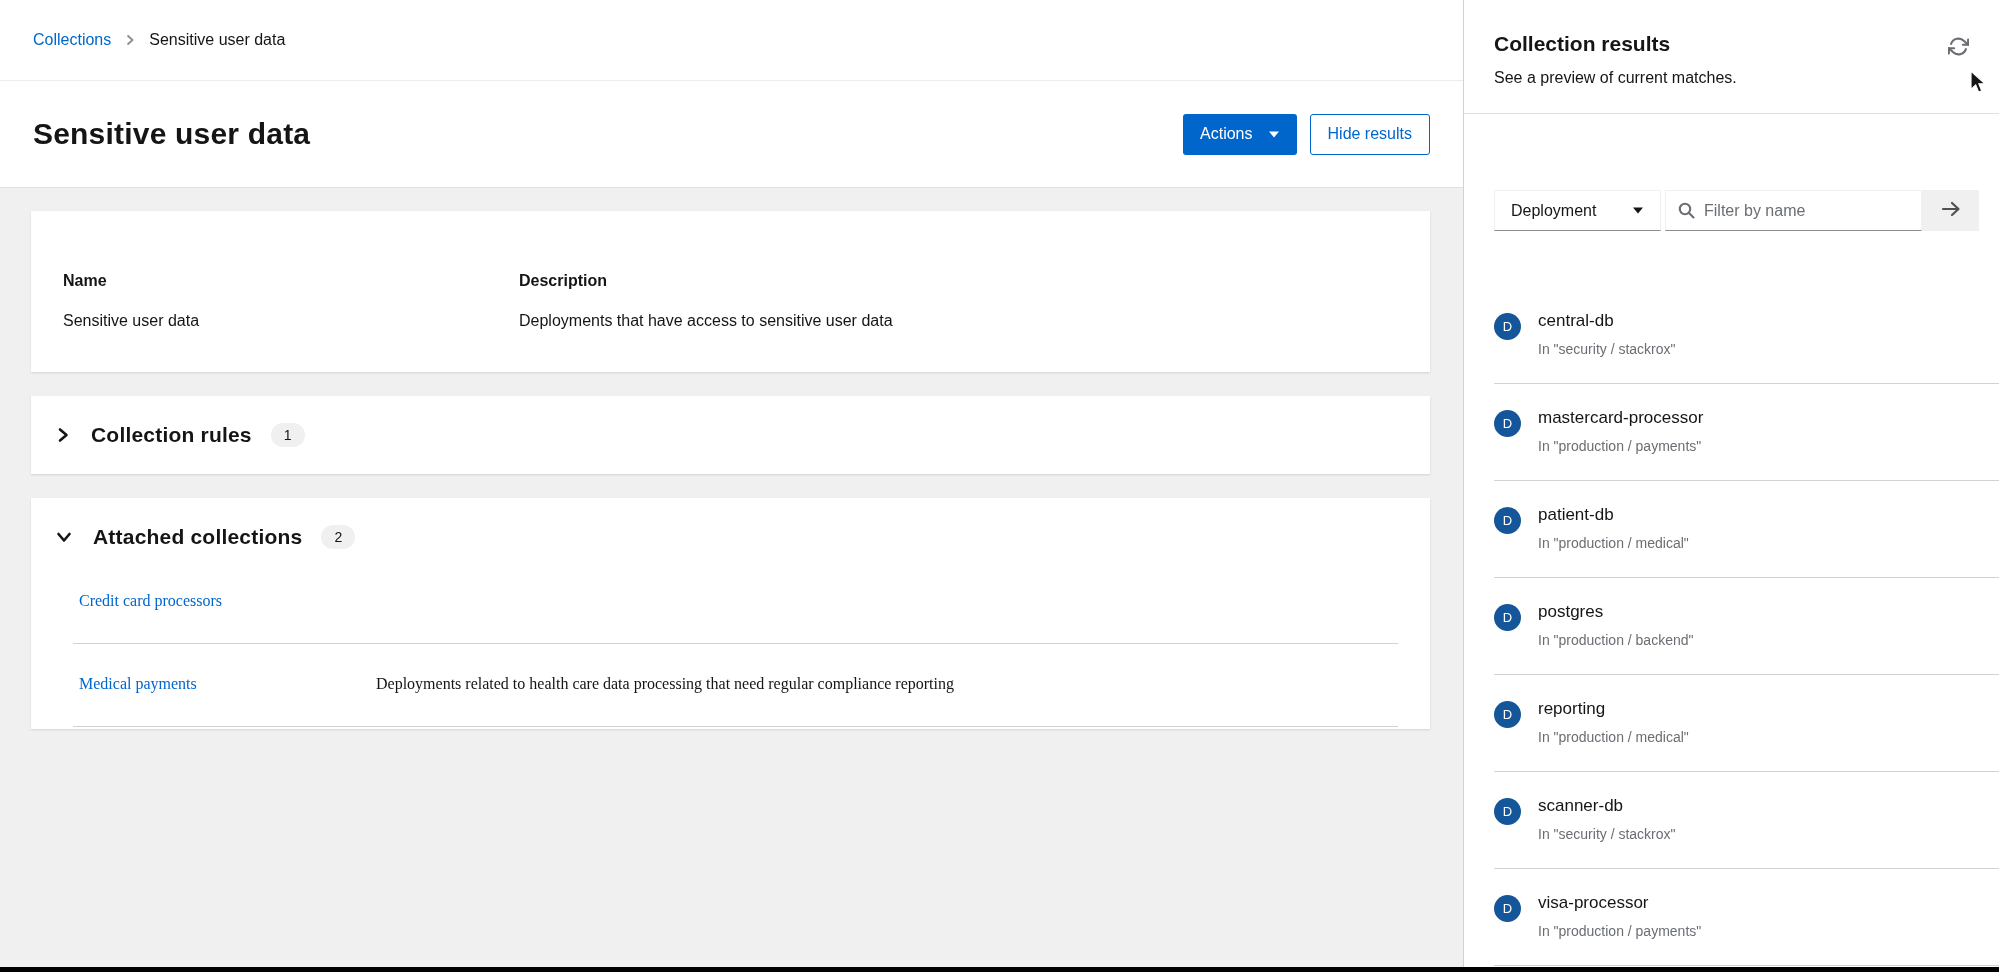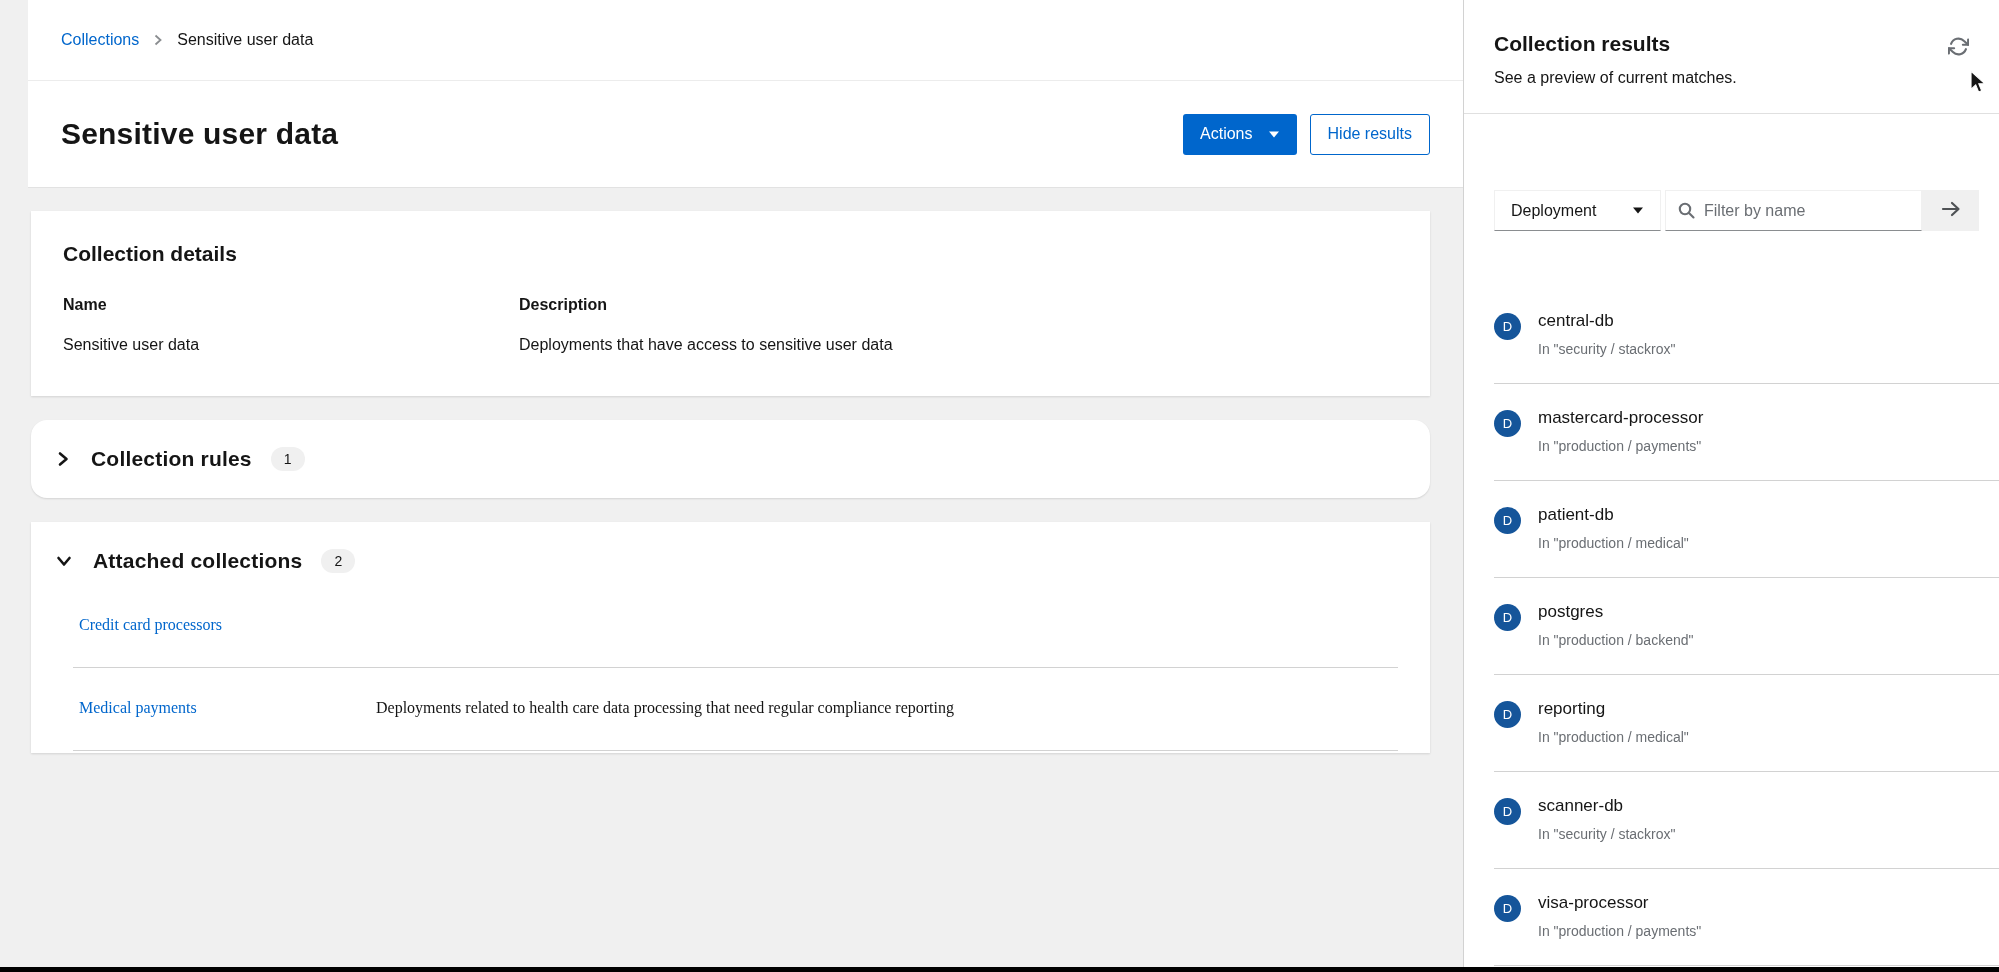--- a/index.html
+++ b/index.html
@@ -7,21 +7,21 @@
   body {
     font-family:"Liberation Sans", sans-serif;
     color:#151515;
     background:#fff;
     position:relative;
   }
   .app { display:flex; width:1999px; height:972px; }
 
   
   .main { width:1463px; min-width:1463px; background:#f0f0f0; display:flex; flex-direction:column; }
-  .main-header { background:#fff; border-bottom:1px solid #e2e2e2;margin-left:28px; }
+  .main-header { background:#fff; border-bottom:1px solid #e2e2e2; }
   .breadcrumb-row { height:81px; display:flex; align-items:center; padding:0 33px; border-bottom:1px solid #ececec; }
   .breadcrumb { display:flex; align-items:center; gap:14px; font-size:16px; }
   .breadcrumb a { color:#0066cc; text-decoration:none; cursor:pointer; }
   .crumb-sep { color:#8a8d90; display:flex; align-items:center; }
   .crumb-current { color:#151515; }
 
   .title-row { height:106px; display:flex; align-items:center; justify-content:space-between; padding:0 33px; }
   .page-title { font-size:30px; font-weight:bold; letter-spacing:.2px; }
   .title-actions { display:flex; gap:13px; }
   .btn { font-family:inherit; font-size:16px; height:41px; border-radius:3px; cursor:pointer; display:inline-flex; align-items:center; }
@@ -30,21 +30,21 @@
   .caret-down { display:flex; align-items:center; }
 
   .content { padding:23px 33px 0 31px; }
   .card { background:#fff; box-shadow:0 1px 2px rgba(0,0,0,.12); margin-bottom:24px; }
   .card-details { padding:31px 32px 42px; }
   .card-h { font-size:21px; font-weight:bold; }
   .details-grid { display:grid; grid-template-columns:456px 1fr; margin-top:30px; }
   .field-label { font-weight:bold; font-size:16px; }
   .field-value { font-size:16px; margin-top:22px; }
 
-  .card-section { padding:27px 32px 27px 25px;border-radius:16px; }
+  .card-section { padding:27px 32px 27px 25px; }
   .section-head { display:flex; align-items:center; gap:21px; cursor:pointer; }
   .section-title { font-size:21px; font-weight:bold; letter-spacing:.2px; }
   .count-badge { background:#f0f0f0; border-radius:30px; font-size:14px; padding:4px 13px; color:#151515; margin-left:-2px; }
   .chev { color:#151515; display:flex; align-items:center; }
 
   .card-attached { padding:27px 32px 2px 25px; }
   .attached-rows { margin-left:17px; margin-top:12px; }
   .attached-row { display:grid; grid-template-columns:297px 1fr; padding:31px 0 33px 6px; border-bottom:1px solid #d2d2d2; font-size:16px;font-family:Liberation Serif, serif; }
   .attached-row a { color:#0066cc; text-decoration:none; cursor:pointer; }
 
@@ -109,21 +109,20 @@
           <button class="btn btn-secondary">
             <span>Hide results</span>
           </button>
         </div>
       </div>
     </div>
 
     <div class="content">
 
       <div class="card card-details">
-        <h2 class="card-h">Collection details</h2>
         <div class="details-grid">
           <div>
             <div class="field-label">Name</div>
             <div class="field-value">Sensitive user data</div>
           </div>
           <div>
             <div class="field-label">Description</div>
             <div class="field-value">Deployments that have access to sensitive user data</div>
           </div>
         </div>

